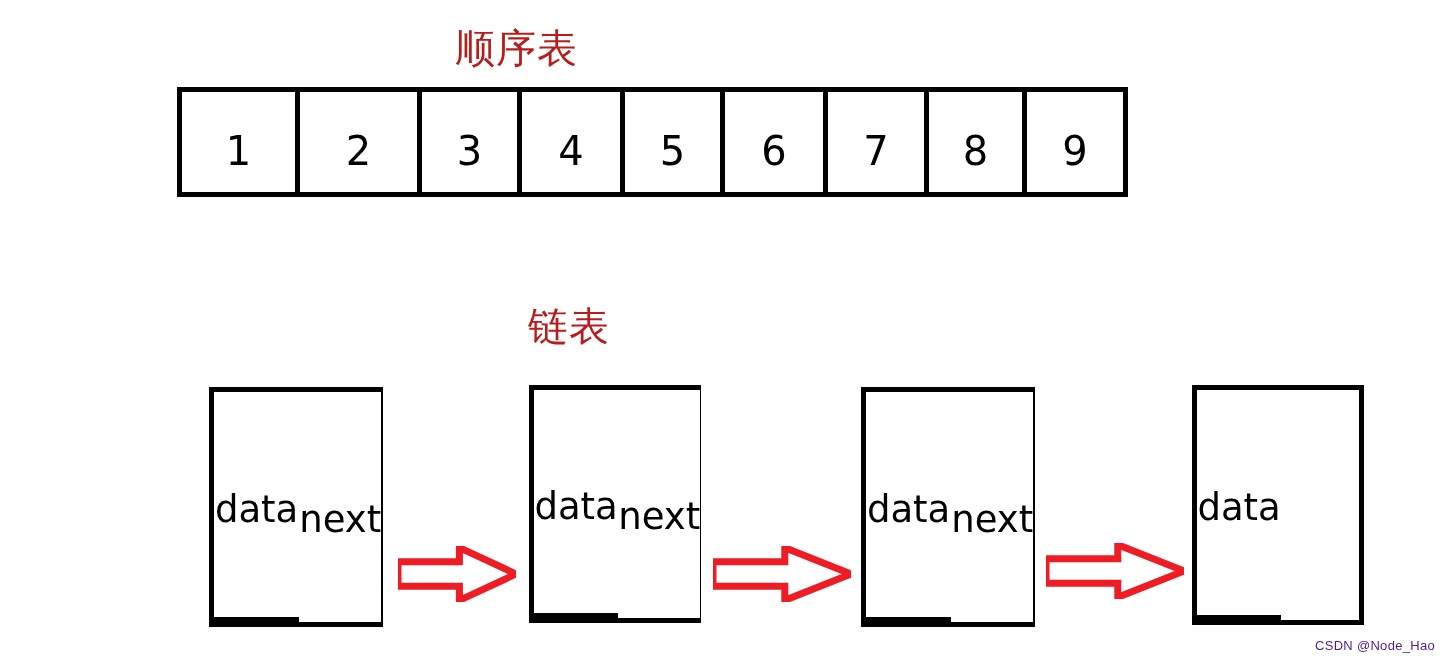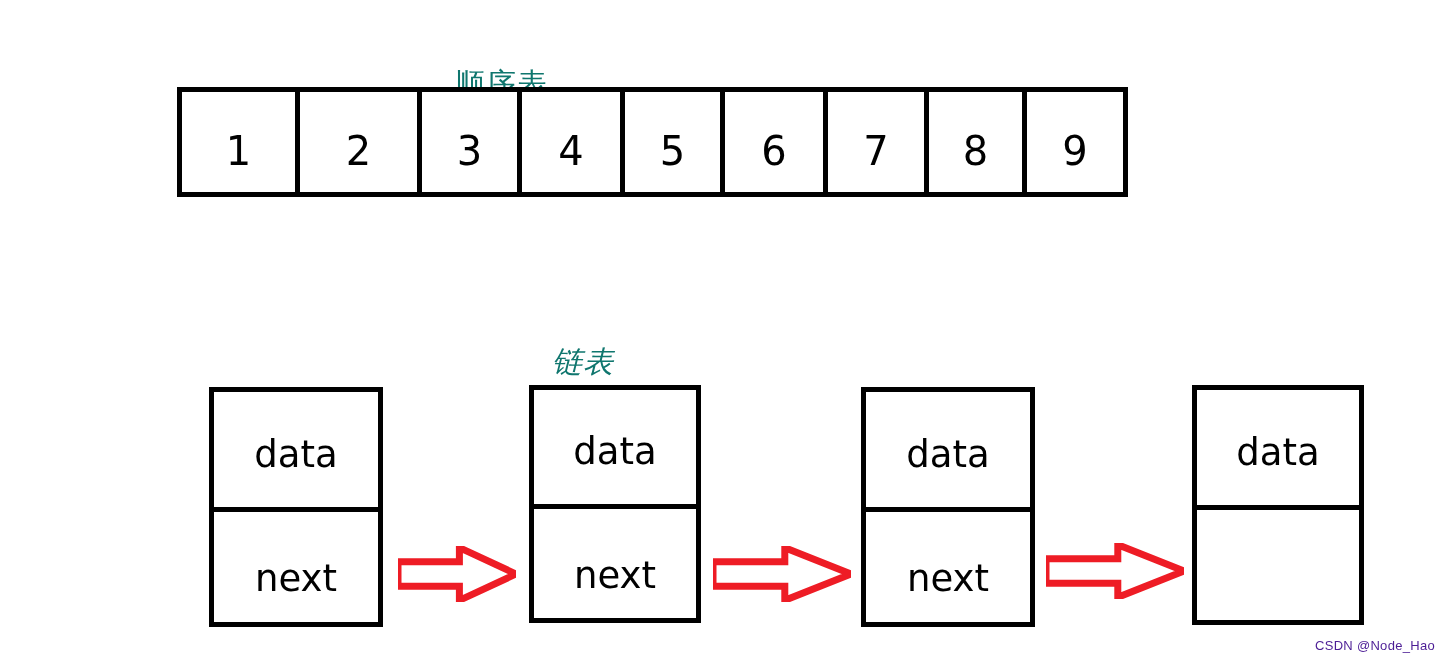--- a/index.html
+++ b/index.html
@@ -16,31 +16,30 @@
     position: relative;
     width: 1445px;
     height: 658px;
     background: #ffffff;
     overflow: hidden;
   }
 
   
   .section-title {
     position: absolute;
-    color: #0f766e;
-    font-size: 30px;
+    color: #b91c1c;
+    font-size: 40px;
     line-height: 42px;
     font-weight: 400;
     white-space: nowrap;
     letter-spacing: 1px;
     font-family: "DejaVu Sans", "Liberation Sans", sans-serif;
-    margin-top: 36px;
   }
   #title-seq  { left: 455px; top: 27px; }
-  #title-link { left: 552px; top: 305px; font-style: italic; }
+  #title-link { left: 528px; top: 305px; }
 
   
   #array-table {
     position: absolute;
     left: 177px;
     top: 87px;
     height: 110px;
     display: flex;
     border: 5px solid #000000;
     box-sizing: border-box;
@@ -70,21 +69,21 @@
     width: 1445px;
     height: 658px;
     pointer-events: none;
   }
   .node {
     position: absolute;
     box-sizing: border-box;
     border: 5px solid #000000;
     background: #ffffff;
     display: flex;
-    flex-direction: column;
+    flex-direction: row;
     pointer-events: auto;
   }
   .node-field {
     box-sizing: border-box;
     display: flex;
     align-items: center;
     justify-content: center;
     font-size: 37px;
     line-height: 37px;
     color: #000000;

